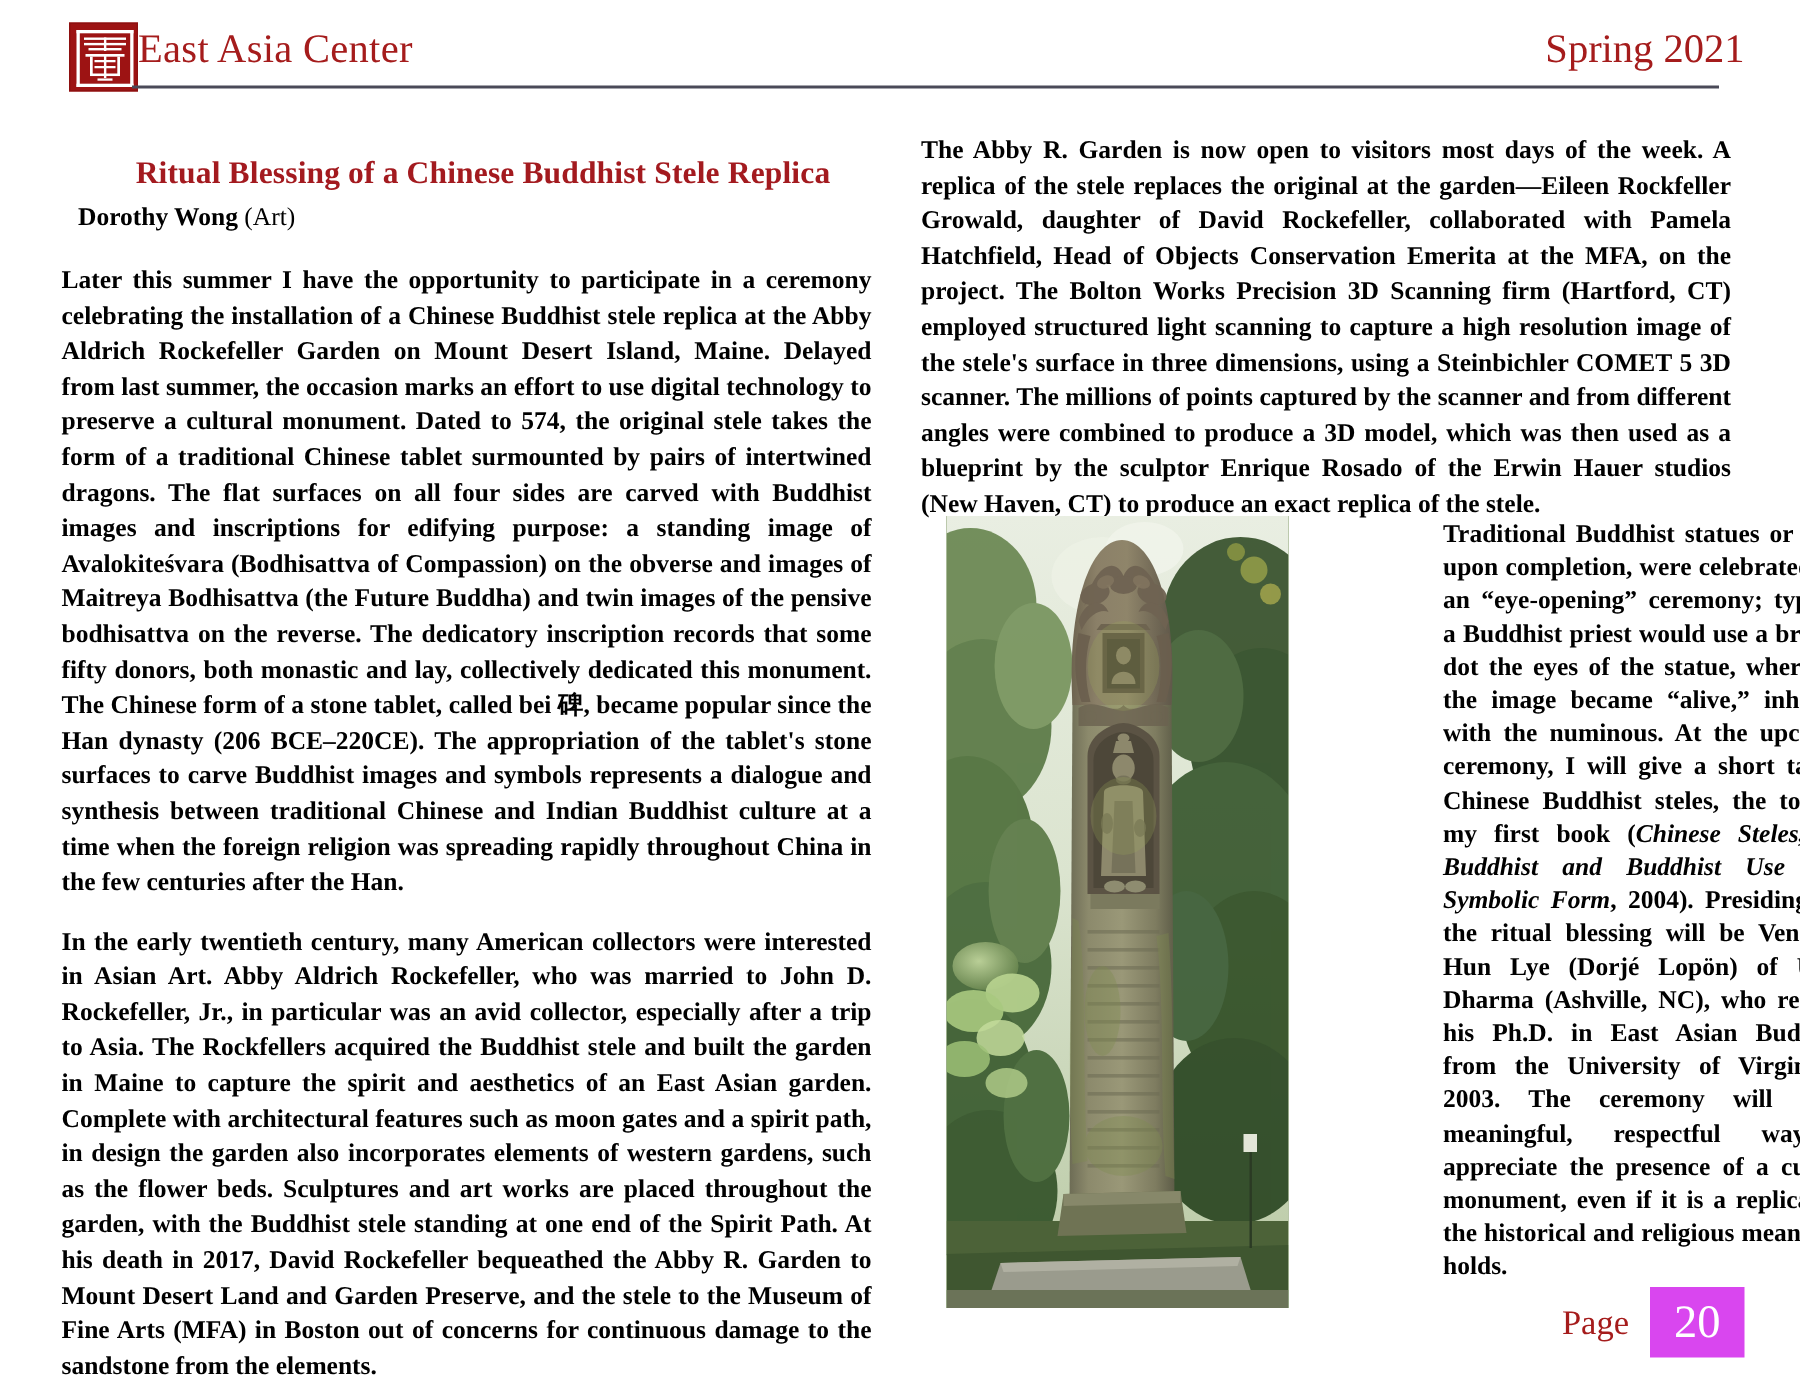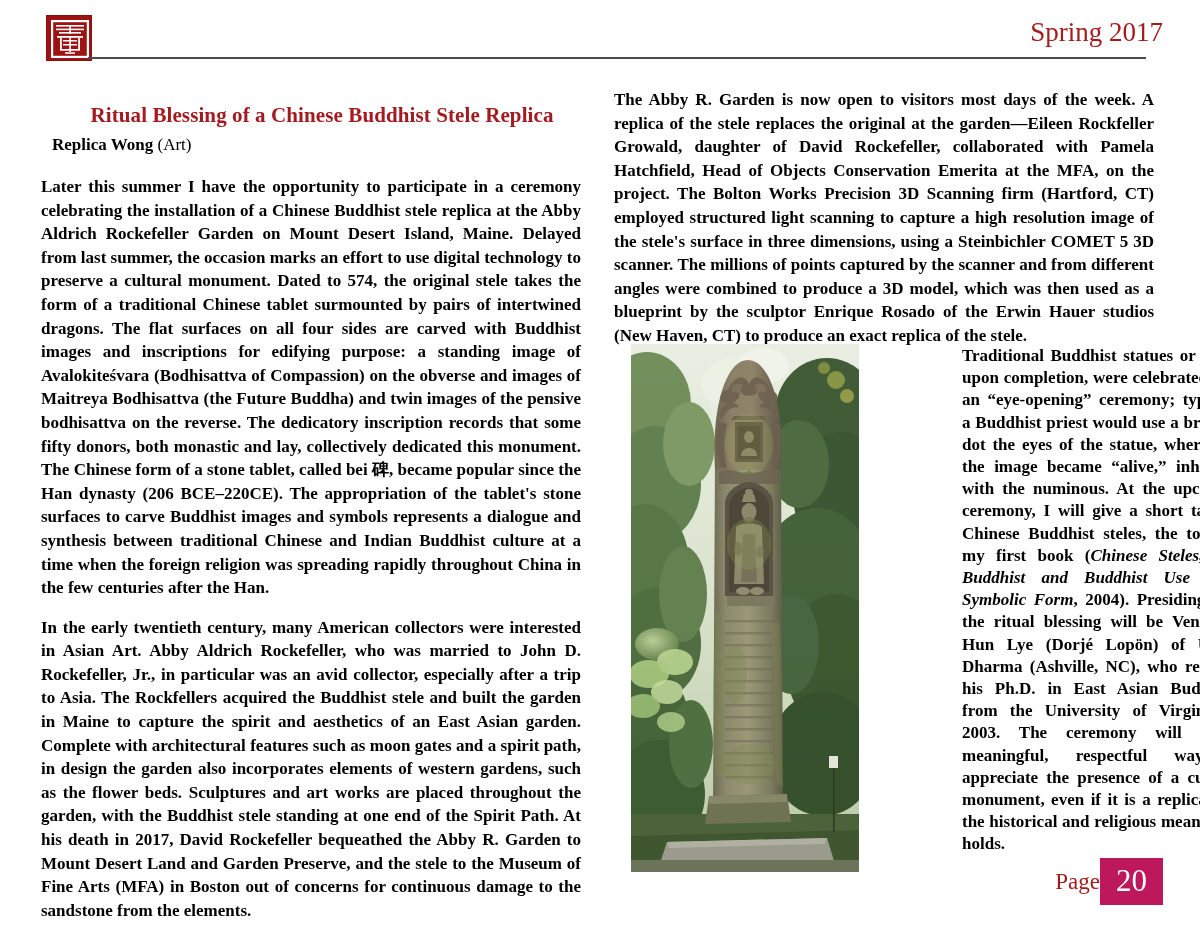--- a/index.html
+++ b/index.html
@@ -114,27 +114,28 @@
     background: #6f8a4e;
   }
   #stele-photo svg { display: block; }
 
   
   #footer-page {
     position: absolute;
     right: 37px; bottom: 22px;
     display: flex;
     align-items: center;
+    gap: 14px;
   }
   #footer-page-label {
     font-size: 23px;
     color: #a51c1c;
   }
   #footer-page-number {
-    background: #be185d;
+    background: #d946ef;
     color: #ffffff;
     font-size: 31px;
     line-height: 1;
     padding: 7px 16px 9px 16px;
     min-width: 56px;
     text-align: center;
   }
 </style>
 </head>
 <body>
@@ -158,30 +159,31 @@
         <rect x="31.2" y="21.8" width="1.8" height="12"></rect>
         <rect x="22.3" y="20" width="1.6" height="16"></rect>
         <rect x="16" y="24" width="14" height="1.5"></rect>
         <rect x="16" y="28" width="14" height="1.5"></rect>
         <rect x="13" y="33" width="20" height="1.7"></rect>
         <rect x="18" y="36.3" width="10" height="1.5"></rect>
       </g>
     </svg>
   </div>
 
-
-  <div id="masthead-issue">Spring 2017</div>
+  <div id="masthead-title">East Asia Center</div>
+
+  <div id="masthead-issue">Spring 2021</div>
 
   <div id="masthead-rule"></div>
 </div>
 
 <h1 id="article-title">Ritual Blessing of a Chinese Buddhist Stele Replica</h1>
 
 <div id="byline">
-  <span class="author">Replica Wong</span>
+  <span class="author">Dorothy Wong</span>
   <span>(Art)</span>
 </div>
 
 <div id="col-left">
   <p class="body">Later this summer I have the opportunity to participate in a ceremony celebrating the installation of a Chinese Buddhist stele replica at the Abby Aldrich Rockefeller Garden on Mount Desert Island, Maine. Delayed from last summer, the occasion marks an effort to use digital technology to preserve a cultural monument. Dated to 574, the original stele takes the form of a traditional Chinese tablet surmounted by pairs of intertwined dragons. The flat surfaces on all four sides are carved with Buddhist images and inscriptions for edifying purpose: a standing image of Avalokiteśvara (Bodhisattva of Compassion) on the obverse and images of Maitreya Bodhisattva (the Future Buddha) and twin images of the pensive bodhisattva on the reverse. The dedicatory inscription records that some fifty donors, both monastic and lay, collectively dedicated this monument. The Chinese form of a stone tablet, called bei 碑, became popular since the Han dynasty (206 BCE–220CE). The appropriation of the tablet's stone surfaces to carve Buddhist images and symbols represents a dialogue and synthesis between traditional Chinese and Indian Buddhist culture at a time when the foreign religion was spreading rapidly throughout China in the few centuries after the Han.</p>
   <p class="body">In the early twentieth century, many American collectors were interested in Asian Art. Abby Aldrich Rockefeller, who was married to John D. Rockefeller, Jr., in particular was an avid collector, especially after a trip to Asia. The Rockfellers acquired the Buddhist stele and built the garden in Maine to capture the spirit and aesthetics of an East Asian garden. Complete with architectural features such as moon gates and a spirit path, in design the garden also incorporates elements of western gardens, such as the flower beds. Sculptures and art works are placed throughout the garden, with the Buddhist stele standing at one end of the Spirit Path. At his death in 2017, David Rockefeller bequeathed the Abby R. Garden to Mount Desert Land and Garden Preserve, and the stele to the Museum of Fine Arts (MFA) in Boston out of concerns for continuous damage to the sandstone from the elements.</p>
 </div>
 
 <div id="col-right-top">
   <p class="body">The Abby R. Garden is now open to visitors most days of the week. A replica of the stele replaces the original at the garden—Eileen Rockfeller Growald, daughter of David Rockefeller, collaborated with Pamela Hatchfield, Head of Objects Conservation Emerita at the MFA, on the project. The Bolton Works Precision 3D Scanning firm (Hartford, CT) employed structured light scanning to capture a high resolution image of the stele's surface in three dimensions, using a Steinbichler COMET 5 3D scanner. The millions of points captured by the scanner and from different angles were combined to produce a 3D model, which was then used as a blueprint by the sculptor Enrique Rosado of the Erwin Hauer studios (New Haven, CT) to produce an exact replica of the stele.</p>

